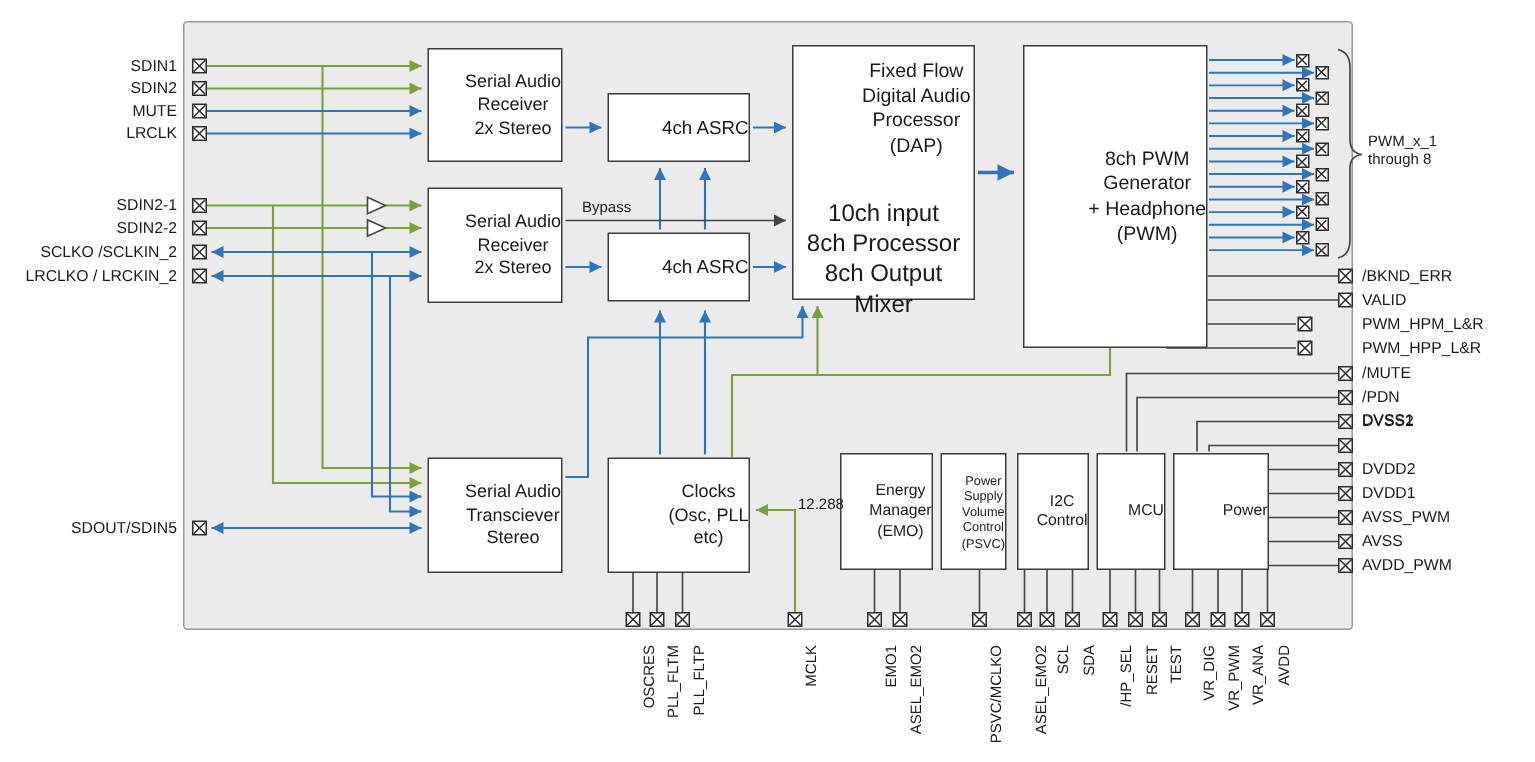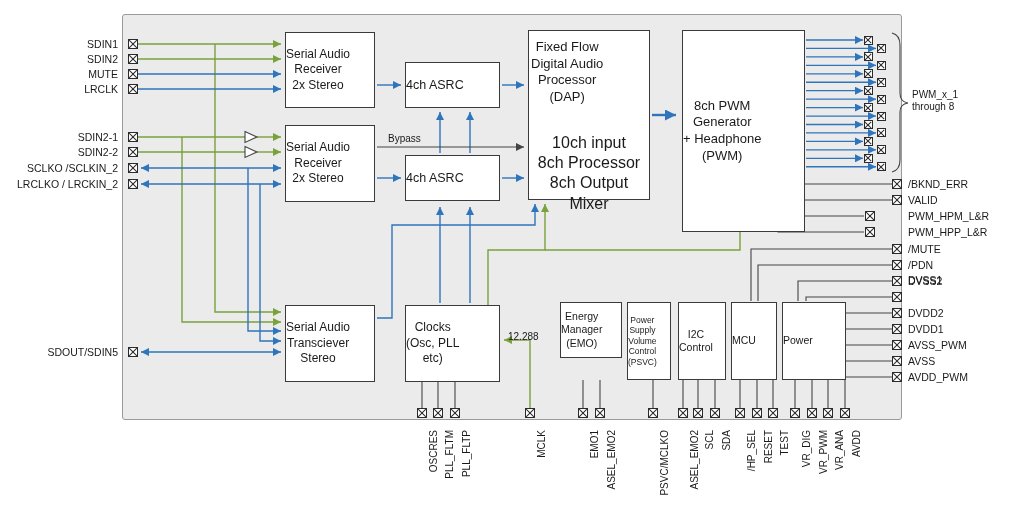--- a/index.html
+++ b/index.html
@@ -3,21 +3,21 @@
 <meta charset="utf-8">
 <style>
   html,body{margin:0;padding:0;background:#fff;}
   .canvas{position:relative;width:1023px;height:508px;background:#fff;
           font-family:"Liberation Sans",sans-serif;color:#1a1a1a;overflow:hidden;}
   .chip{position:absolute;left:122px;top:14px;width:778px;height:404px;
         background:#ebebeb;border:1px solid #9a9a9a;border-radius:3px;}
   svg.wires{position:absolute;left:0;top:0;width:1023px;height:508px;}
   .layer{position:absolute;left:0;top:0;width:1023px;height:508px;}
   .block{position:absolute;box-sizing:border-box;background:#fff;border:1.4px solid #3a3a3a;
-         display:flex;flex-direction:column;align-items:flex-start;justify-content:center;
+         display:flex;flex-direction:column;align-items:flex-end;justify-content:center;
          text-align:center;font-size:12px;line-height:1.28;}
   .btxt{white-space:pre-line;}
   .dap{justify-content:space-between;padding:8px 2px;gap:27px;}
   .dap-title{font-size:13px;}
   .dap-sub{font-size:16px;}
   .pwmtxt{font-size:13px;}
   .small{font-size:10.5px;}
   .tiny{font-size:8.5px;line-height:1.22;}
   .pin{position:absolute;background:#fff;border:1px solid #2b2b2b;box-sizing:border-box;}
   .pin::before,.pin::after{content:"";position:absolute;left:50%;top:50%;
@@ -192,21 +192,21 @@
 Transciever
 Stereo</div>
   </div>
 
   <div class="block" style="left:405px;top:305px;width:95px;height:77px">
     <div class="btxt">Clocks
 (Osc, PLL
 etc)</div>
   </div>
 
-  <div class="block small" style="left:560px;top:302px;width:62px;height:56px">
+  <div class="block small" style="left:560px;top:302px;width:62px;height:78px">
     <div class="btxt">Energy
 Manager
 (EMO)</div>
   </div>
 
   <div class="block tiny" style="left:627px;top:302px;width:44px;height:78px">
     <div class="btxt">Power
 Supply
 Volume
 Control
@@ -220,21 +220,21 @@
 
   <div class="block small" style="left:731px;top:302px;width:46px;height:78px">
     <div class="btxt">MCU</div>
   </div>
 
   <div class="block small" style="left:782px;top:302px;width:64px;height:78px">
     <div class="btxt">Power</div>
   </div>
 
   <div class="anno" style="left:388px;top:133px">Bypass</div>
-  <div class="anno" style="left:508px;top:331px">12.288</div>
+  <div class="anno" style="left:532px;top:331px">12.288</div>
   <div class="anno" style="left:912px;top:89px">PWM_x_1</div>
   <div class="anno" style="left:912px;top:101px">through 8</div>
 
   <div class="layer" id="pin-layer">
       <div class="pin" style="left: 128px; top: 39px; width: 10px; height: 10px; --xw: 11px;"></div>
       <div class="lpin-label" style="top: 37px;">SDIN1</div>
       <div class="pin" style="left: 128px; top: 54px; width: 10px; height: 10px; --xw: 11px;"></div>
       <div class="lpin-label" style="top: 52px;">SDIN2</div>
       <div class="pin" style="left: 128px; top: 69px; width: 10px; height: 10px; --xw: 11px;"></div>
       <div class="lpin-label" style="top: 67px;">MUTE</div>

